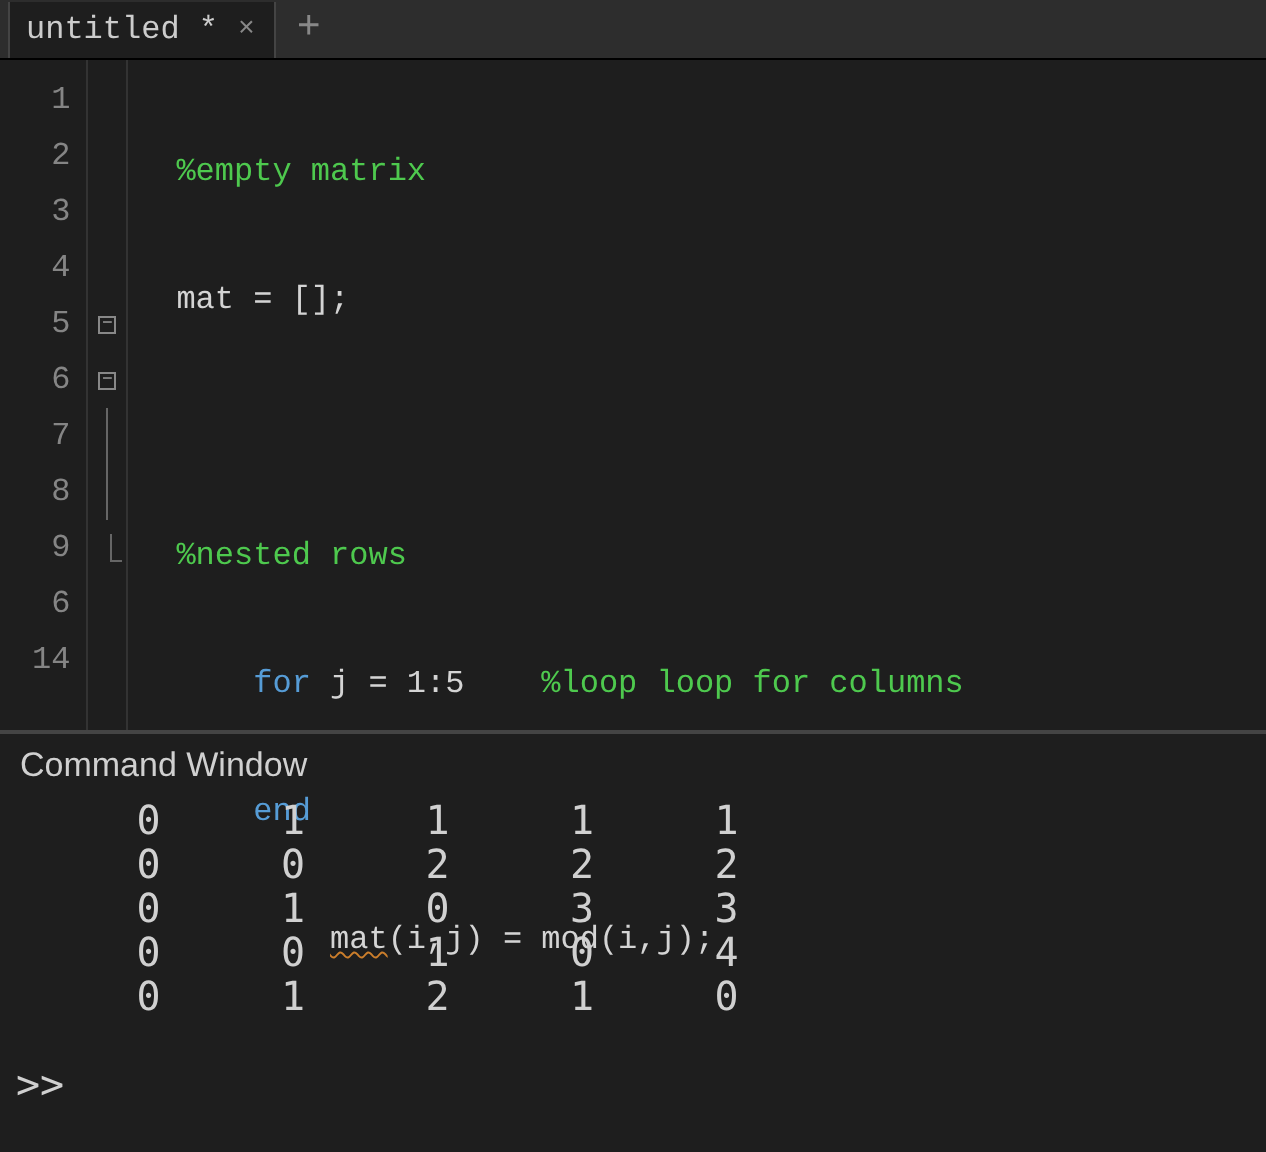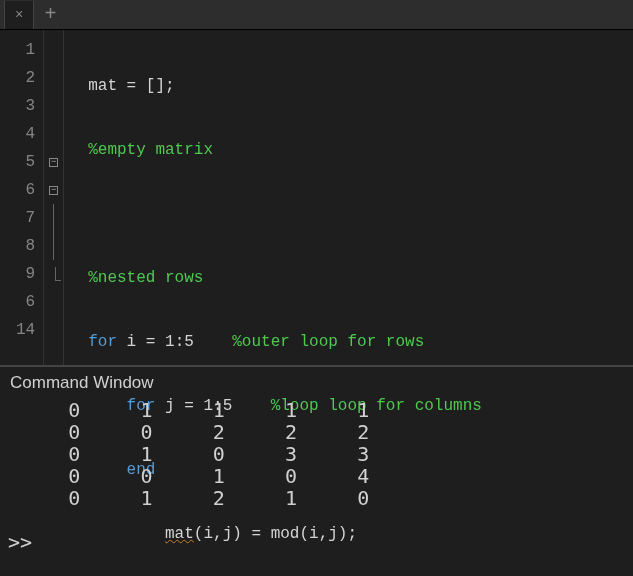--- a/index.html
+++ b/index.html
@@ -123,20 +123,21 @@
     font-family: Consolas, monospace;
     line-height: 22px;
     font-size: 20px;
   }
 </style>
 </head>
 <body>
 
 <div class="tab-bar">
   <div class="tab">
+    <span>untitled *</span>
     <span class="tab-close">×</span>
   </div>
   <span class="tab-add">+</span>
 </div>
 
 <div class="editor">
   <div class="gutter">
     <div class="gline">1</div>
     <div class="gline">2</div>
     <div class="gline">3</div>
@@ -166,25 +167,24 @@
     <div class="fline">
         <div class="fold-line"></div>
       </div>
     <div class="fline">
         <div class="fold-end"></div>
       </div>
     <div class="fline"></div>
     <div class="fline"></div>
   </div>
   <div class="code">
+    <div class="line"><span class="comment">%empty matrix</span></div>
     <div class="line"><span class="default">mat = [];</span></div>
-    <div class="line"><span class="comment">%empty matrix</span></div>
     <div class="line"></div>
     <div class="line"><span class="comment">%nested rows</span></div>
-    <div class="line"><span class="keyword">for</span><span class="default"> i = 1:5    </span><span class="comment">%outer loop for rows</span></div>
     <div class="line"><span class="default">    </span><span class="keyword">for</span><span class="default"> j = 1:5    </span><span class="comment">%loop loop for columns</span></div>
     <div class="line"><span class="default">    </span><span class="keyword">end</span></div>
     <div class="line"><span class="default">        </span><span class="default underline">mat</span><span class="default">(i,j) = mod(i,j);</span></div>
     
     
     
   </div>
 </div>
 
 <div class="splitter"></div>

